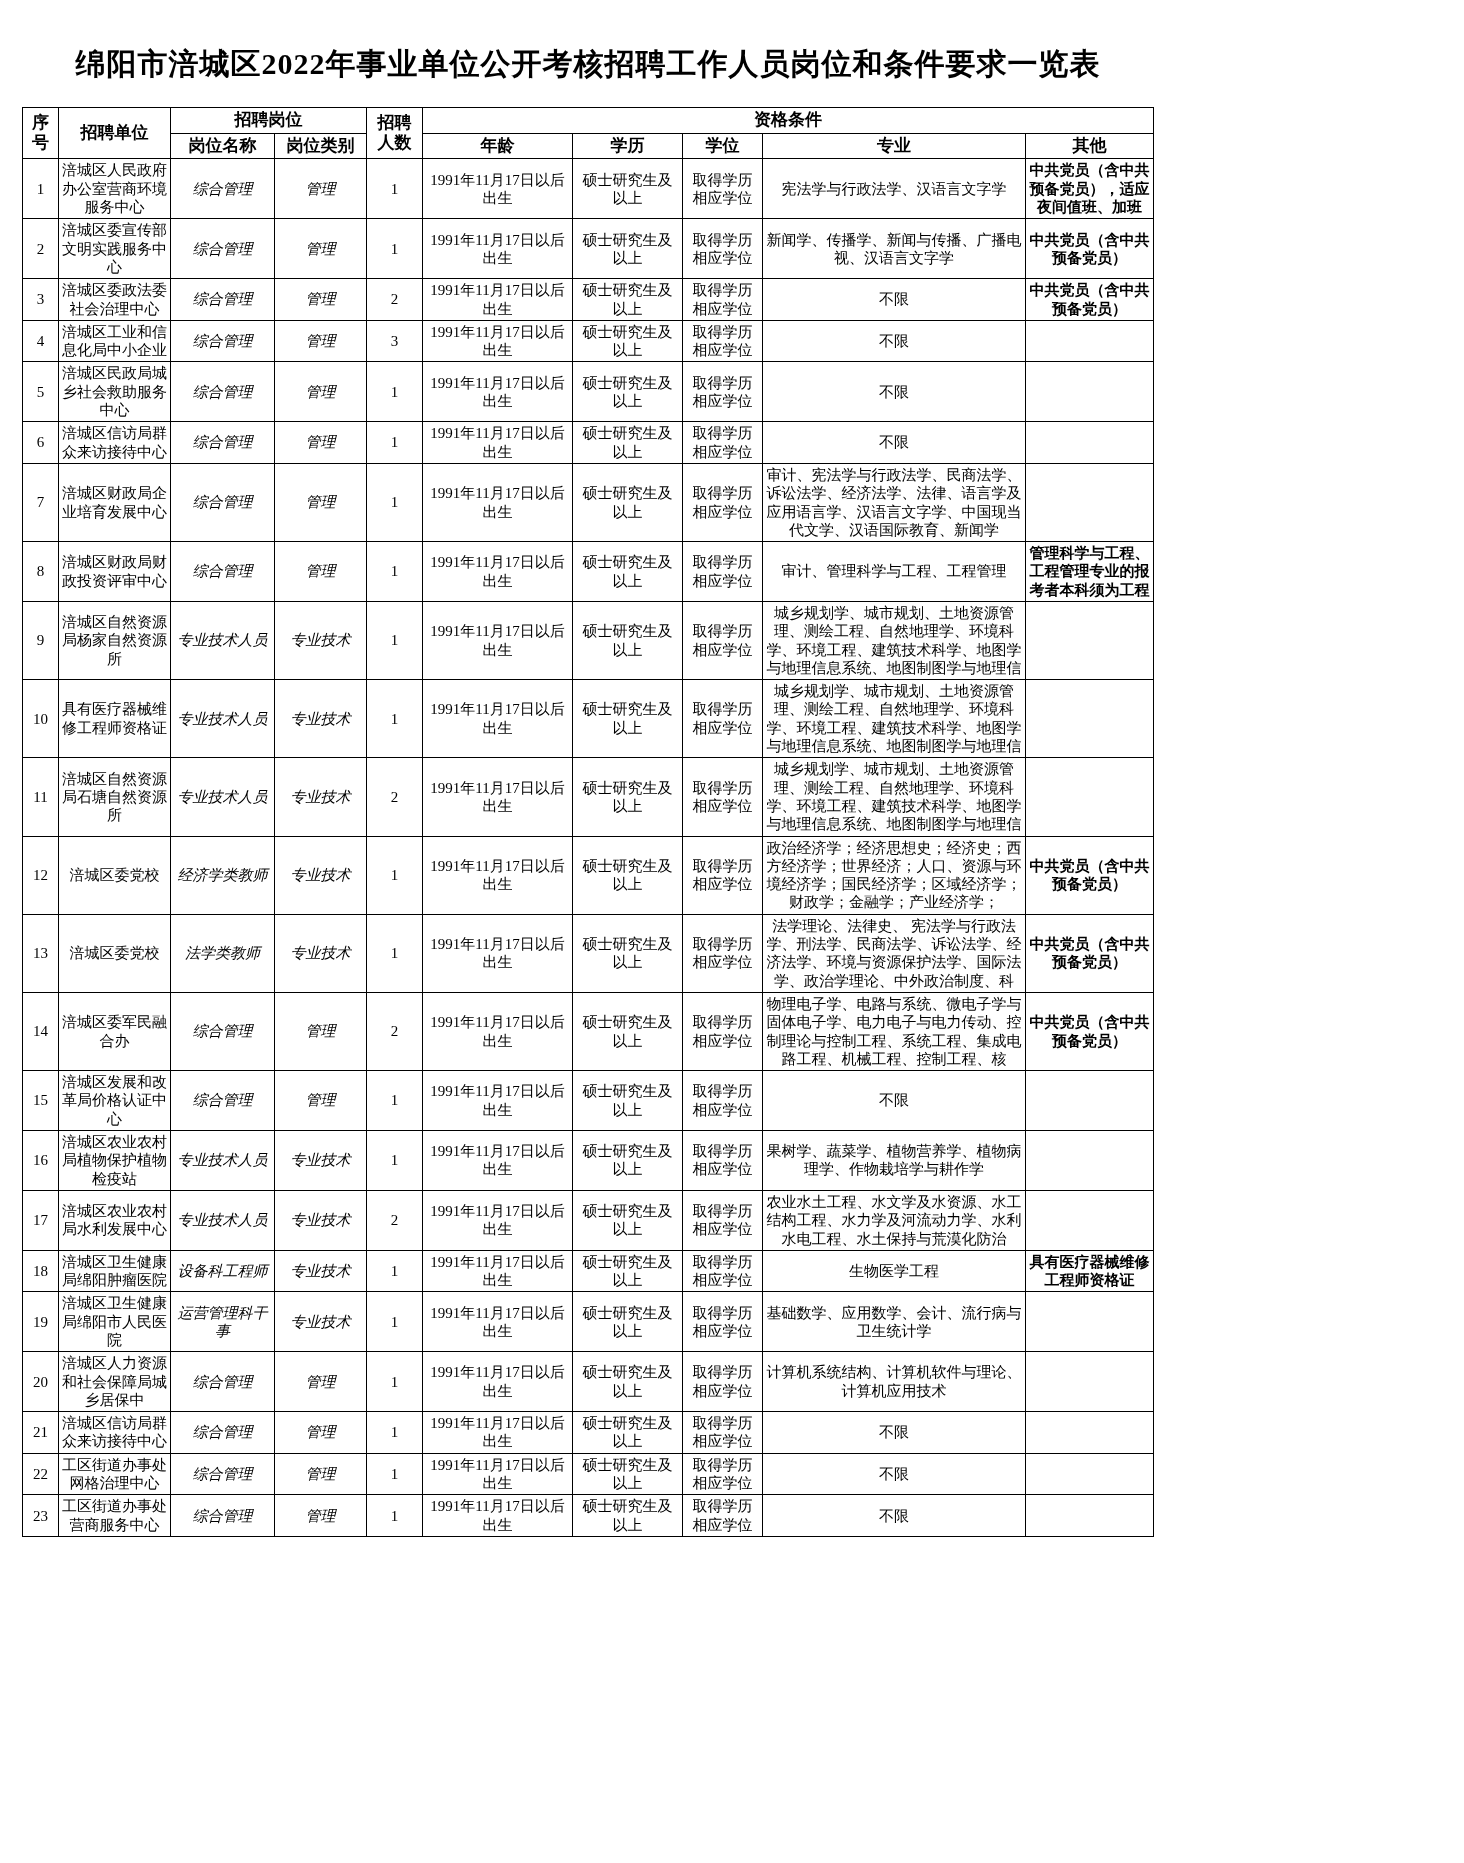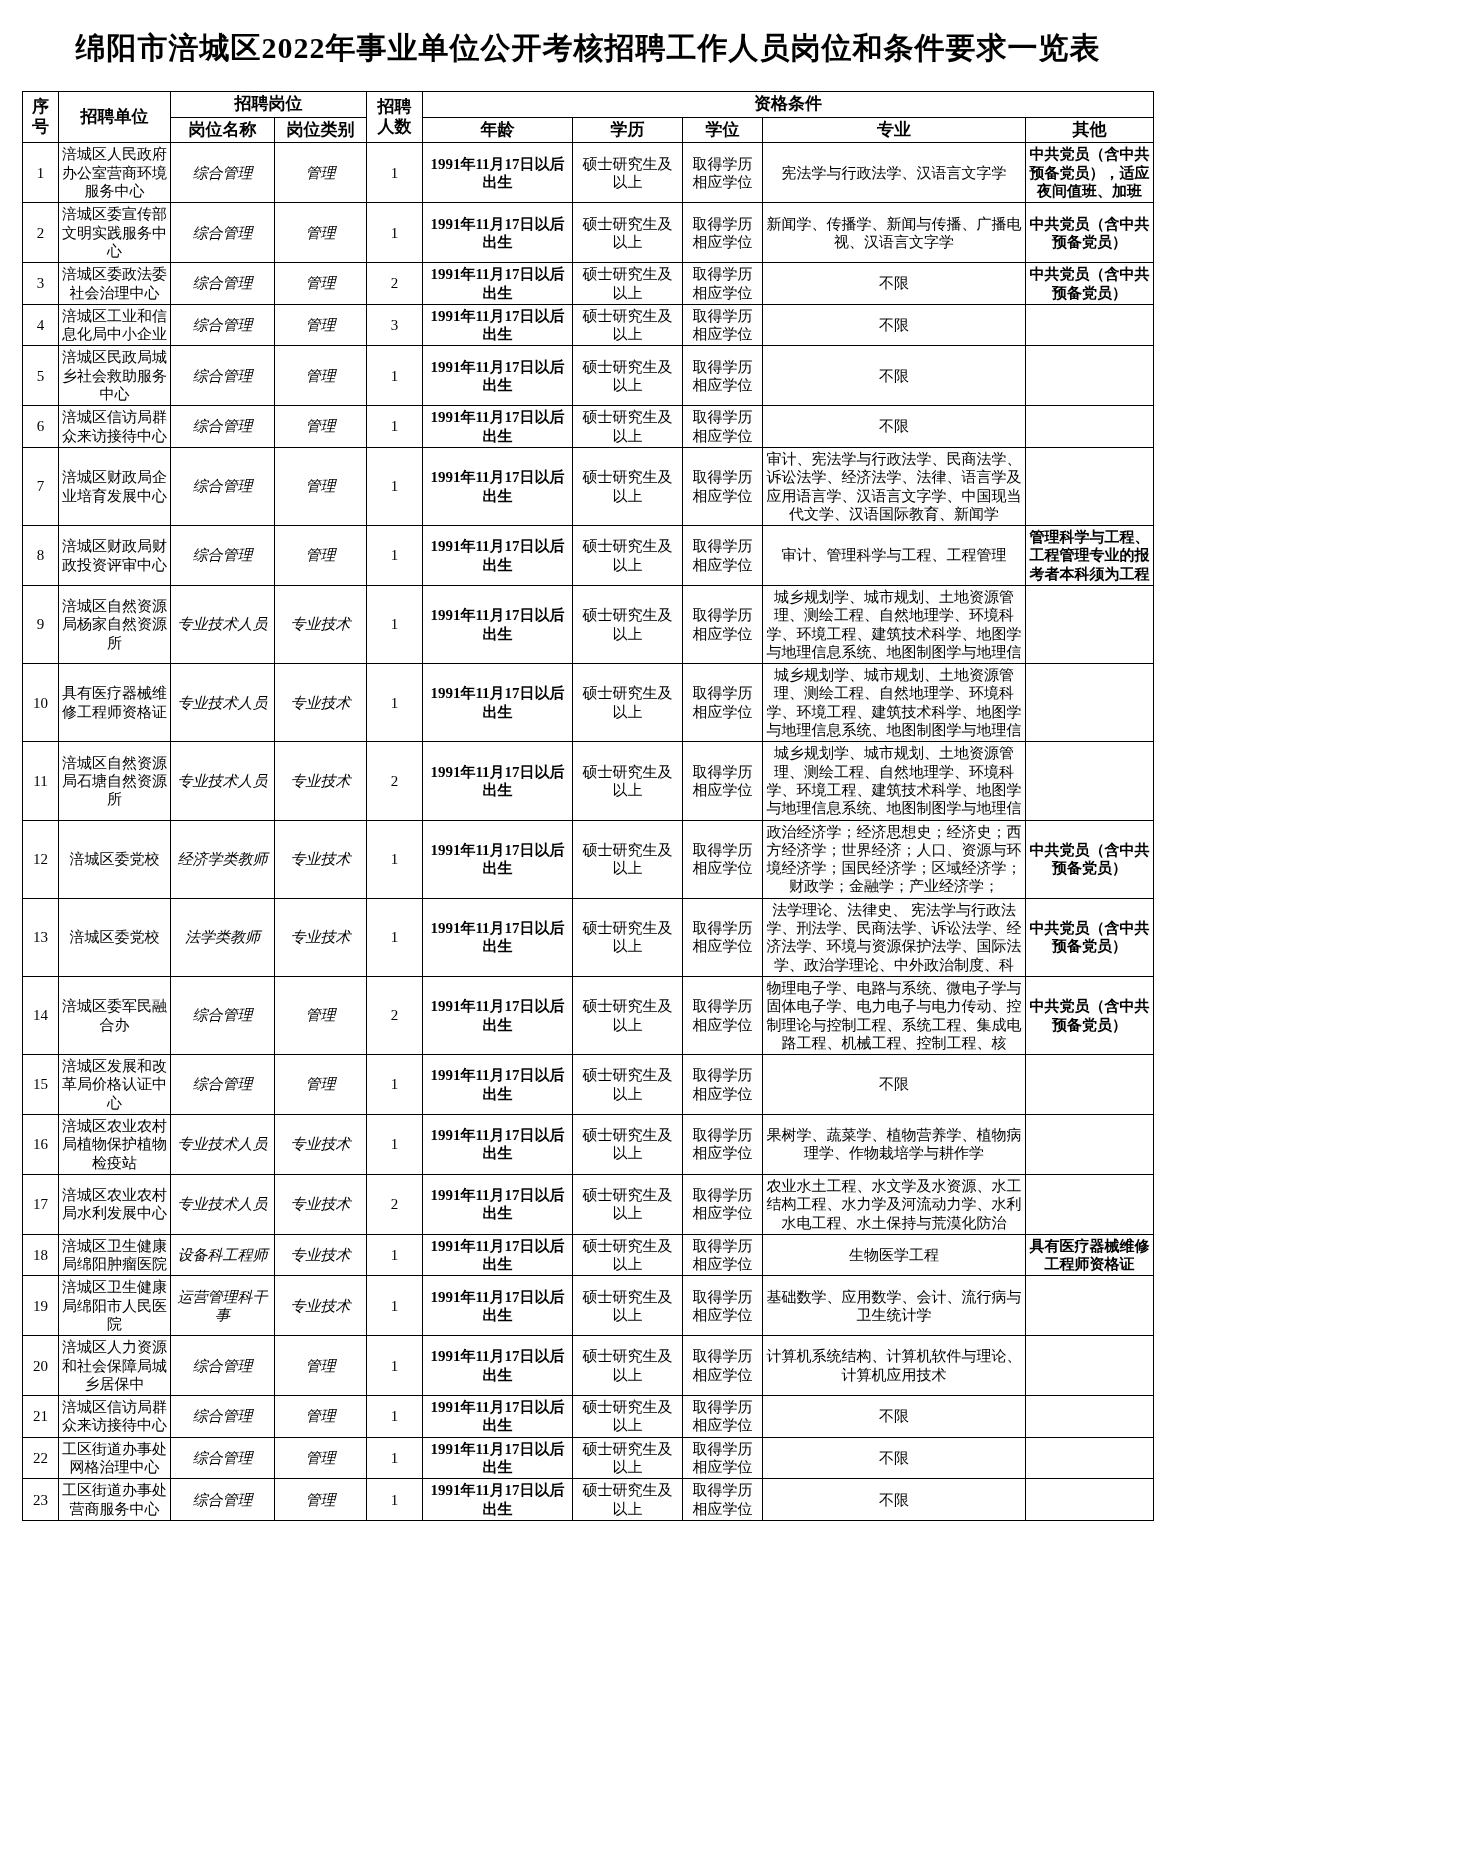--- a/index.html
+++ b/index.html
@@ -9,20 +9,21 @@
   }
   body {
     width: 1464px;
     font-family: "Liberation Serif", "DejaVu Serif", serif;
     color: #000000;
   }
   .page {
     width: 1176px;
     box-sizing: border-box;
     padding: 18px 22px 10px 22px;
+    margin-top: 16px;
   }
   .doc-title {
     text-align: center;
     font-family: "Liberation Serif", "DejaVu Serif", serif;
     font-weight: bold;
     font-size: 30px;
     letter-spacing: 1px;
     margin: 10px 0 22px 0;
   }
   table.grid {
@@ -53,21 +54,21 @@
   .col-degree  { width: 80px; }
   .col-major   { width: auto; }
   .col-other   { width: 128px; }
 
   td.major, td.other, td.unit {
     text-align: center;
   }
   td.unit { font-size: 14.5px; }
   td.major { font-size: 14.5px; line-height: 1.25; }
   td.other { font-size: 14.5px; line-height: 1.25; font-weight: bold; }
-  td.age { font-size: 14.5px; font-weight: bold; }
+  td.age { font-size: 14.5px; }
   td.edu { font-size: 14.5px; }
   td.degree { font-size: 14.5px; }
   td.no { font-size: 16px; }
   td.post, td.type { font-size: 15px; font-style: italic; }
 </style>
 </head>
 <body>
 
 <div class="page">
 

